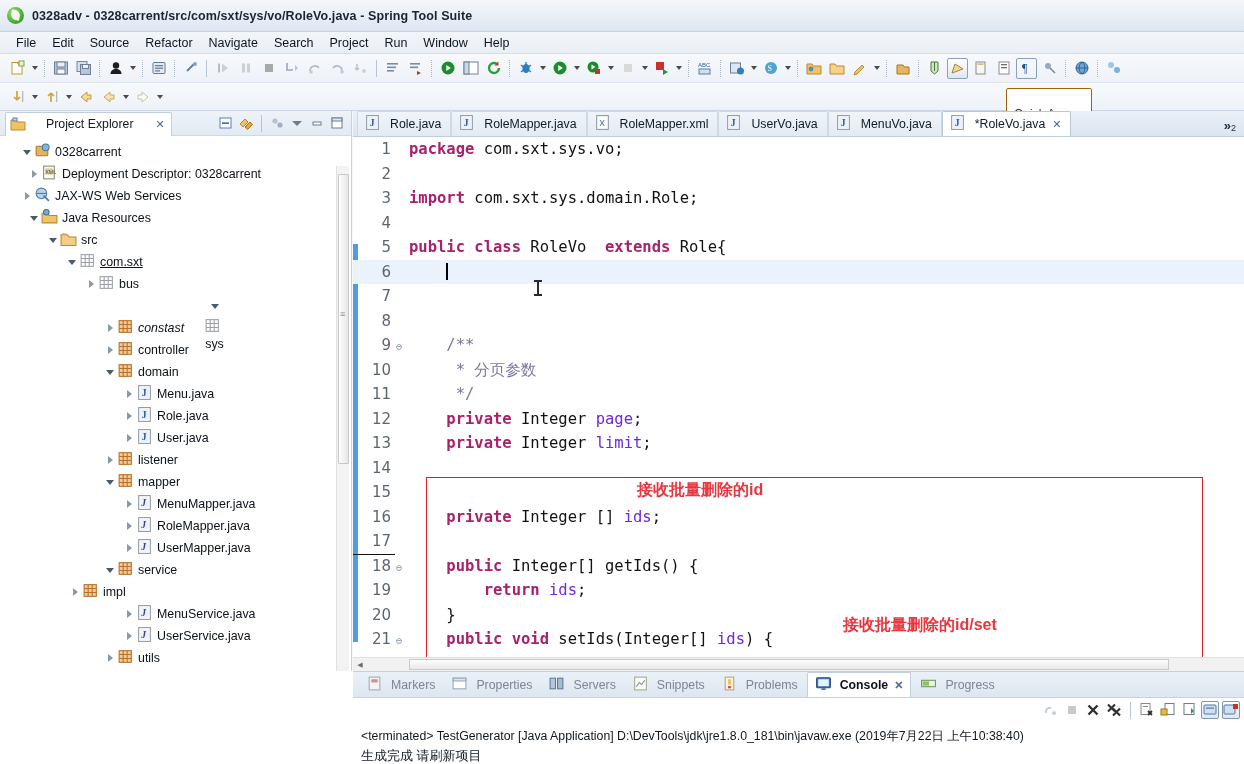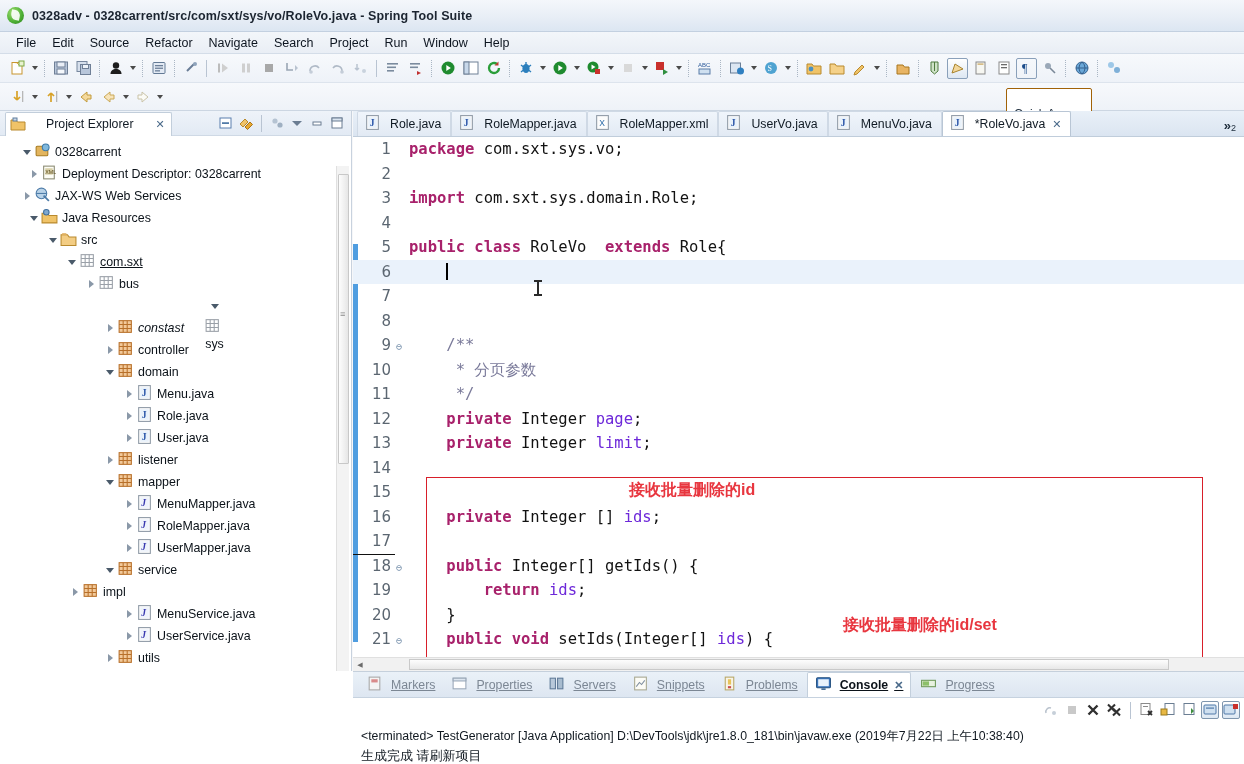--- a/index.html
+++ b/index.html
@@ -238,21 +238,21 @@
 
   
   .annot-box {
     position: absolute; left: 73px; top: 340px; width: 777px; height: 190px;
     border: 1.8px solid #d81f2a; pointer-events: none;
   }
   .annot-red {
     position: absolute; color: #e8363f; font-size: 16px; font-weight: bold;
     white-space: nowrap;
   }
-  #annot1 { left: 276px; top: 343px; }
+  #annot1 { left: 284px; top: 343px; }
   #annot2 { left: 490px; top: 478px; color: #e8363f; }
 
   .hscroll {
     position: absolute; left: 0; right: 0; bottom: 0; height: 14px;
     background: #f1f1f1; border-top: 1px solid #e0e0e0;
   }
   .hthumb {
     position: absolute; left: 56px; top: 1px; height: 11px; width: 760px;
     background: linear-gradient(to bottom,#fdfdfd,#e8e8e8);
     border: 1px solid #c9c9c9;
@@ -269,21 +269,21 @@
     background: #ffffff; border-top: 1px solid #c5d0dc;
   }
   .bottom-tabbar {
     height: 26px; background: linear-gradient(to bottom,#eaf1f8,#dde6f1);
     border-bottom: 1px solid #c6d2df;
     display: flex; align-items: center; padding-left: 6px; gap: 2px;
     position: relative;
   }
   .btab {
     display: flex; align-items: center; gap: 4px;
-    font-size: 12.3px; color: #7c8794; padding: 3px 7px; white-space: nowrap; text-decoration: underline;
+    font-size: 12.3px; color: #7c8794; padding: 3px 7px; white-space: nowrap;
   }
   .btab.active { color: #0b1219; font-weight: bold; background: #ffffff;
      border: 1px solid #c3cfdc; border-bottom: none; height: 25px; border-radius: 2px 2px 0 0;}
   .console-tools {
     position: absolute; right: 4px; top: 26px; height: 24px;
     display: flex; align-items: center; gap: 3px;
   }
   .ct { width: 18px; height: 18px; display: flex; align-items: center; justify-content: center; }
   .console-body {
     position: absolute; left: 0; top: 52px; right: 0; bottom: 0;

